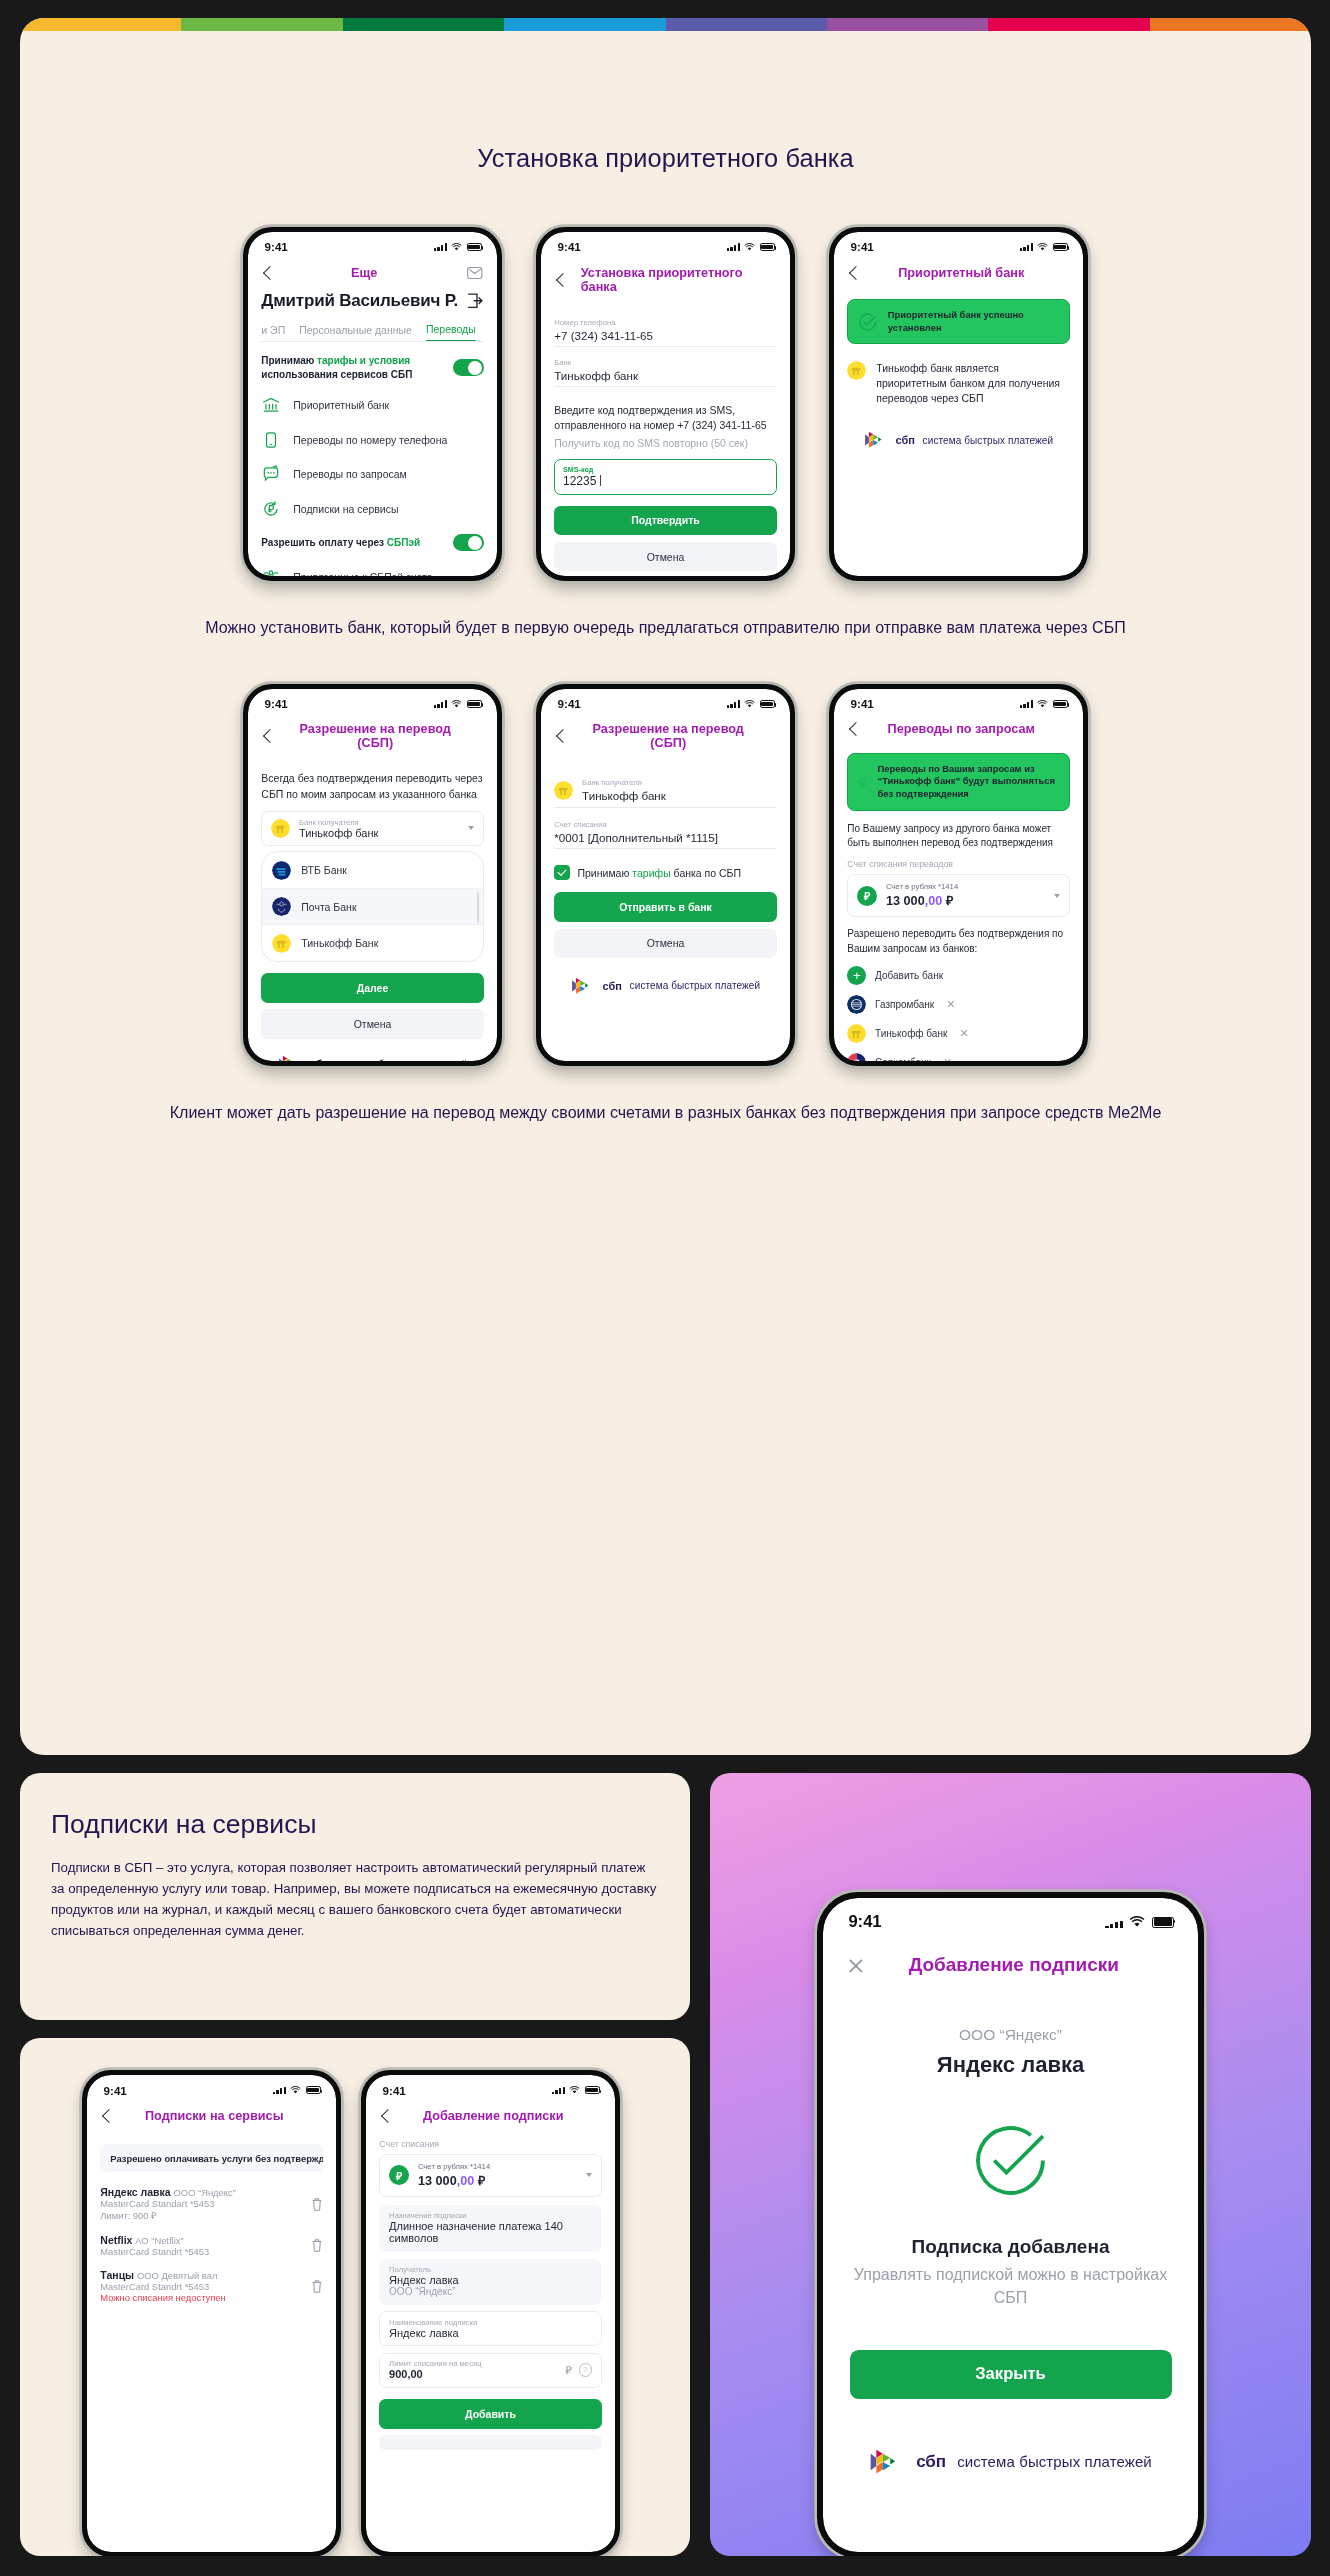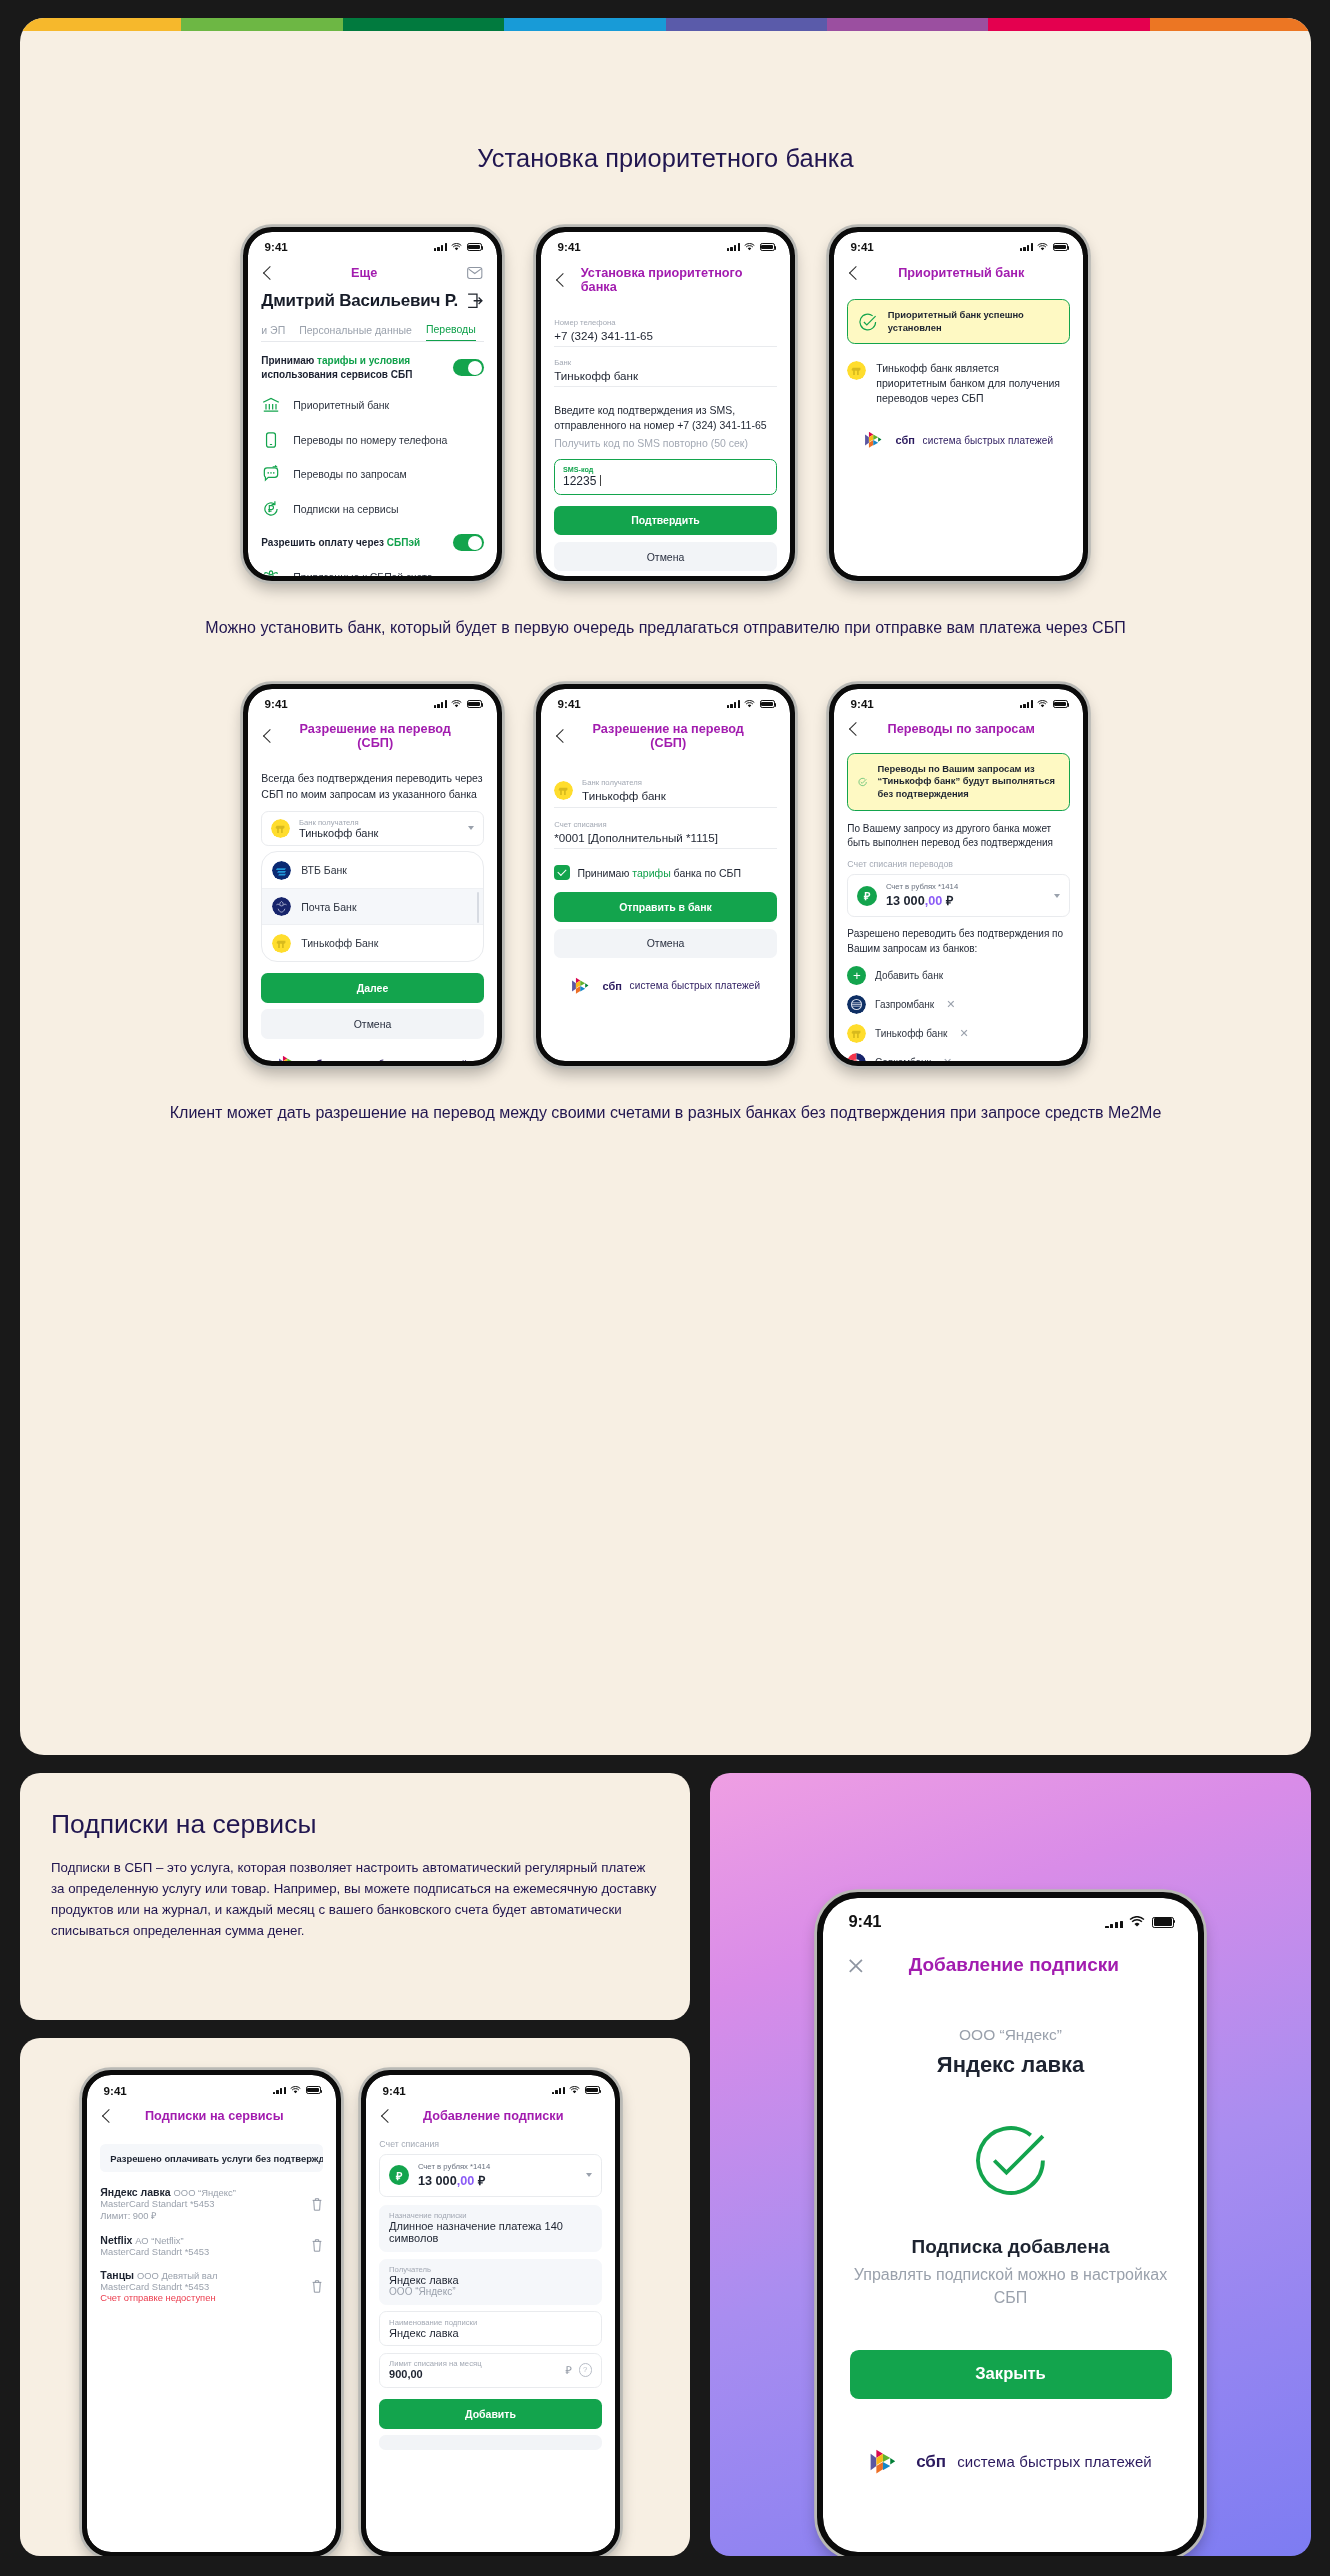--- a/index.html
+++ b/index.html
@@ -117,21 +117,21 @@
   .caret { display:inline-block; width:1.1px; height:11px; background:#444; vertical-align:-1.7px; margin-left:3.3px;}
 
   .btn-green { background:#13a44d; color:#fff; font-size:10.5px; font-weight:700; text-align:center;
                border-radius: 6.6px; padding: 8.8px 0; }
   .btn-grey { background:#f2f4f7; color:#2a3040; font-size:10.5px; font-weight:500; text-align:center;
               border-radius: 6.6px; padding: 8.8px 0; }
 
   .sbp-logo-row { display:flex; align-items:center; justify-content:center; gap:7.7px; }
   .sbp-text { font-size: 10px; color: #2b1a5e; letter-spacing:0.1px; }
 
-  .success-box { border:0.8px solid #13a44d; background:#fef9c3; border-radius:7.7px;
+  .success-box { border:0.8px solid #13a44d; background:#22c55e; border-radius:7.7px;
                  display:flex; align-items:center; gap:10px; padding: 8.8px 10px; }
   .success-txt { font-size:9.4px; font-weight:700; color:#1d2330; line-height:1.35; }
 
   .bank-pick { border:0.8px solid #e9ebee; border-radius:7.2px; display:flex; align-items:center;
                gap:8.8px; padding: 6px 8.8px; }
   .bank-pick .lbl { font-size:7.7px; color:#a3a9b4; }
   .bank-pick .val { font-size:11px; color:#1d2330; }
   .caret-down { width:0;height:0;border-left:3.9px solid transparent;border-right:3.9px solid transparent;
                 border-top:4.4px solid #9aa1ac; margin-left:auto; }
 
@@ -747,21 +747,21 @@
             </div>
             <svg class="trash" viewBox="0 0 22 26">
               <path d="M3 6h16M8 6V3h6v3M5 6l1.2 18h9.6L17 6" fill="none" stroke="#8f96a2" stroke-width="1.8"></path>
               </svg>
           </div>
 
           <div class="sub-row" style="margin-top:12px">
             <div>
               <div class="sub-name"><span>Танцы</span> <span class="sub-org">ООО Девятый вал</span></div>
               <div class="sub-meta">MasterCard Standrt *5453</div>
-              <div class="sub-err">Счет отправке недоступен</div>
+              <div class="sub-err">Можно списания недоступен</div>
             </div>
             <svg class="trash" viewBox="0 0 22 26">
               <path d="M3 6h16M8 6V3h6v3M5 6l1.2 18h9.6L17 6" fill="none" stroke="#8f96a2" stroke-width="1.8"></path>
               </svg>
           </div>
         </div>
       </div>
     </div>
 
     <div class="phone" style="height:487px; width:259px">

